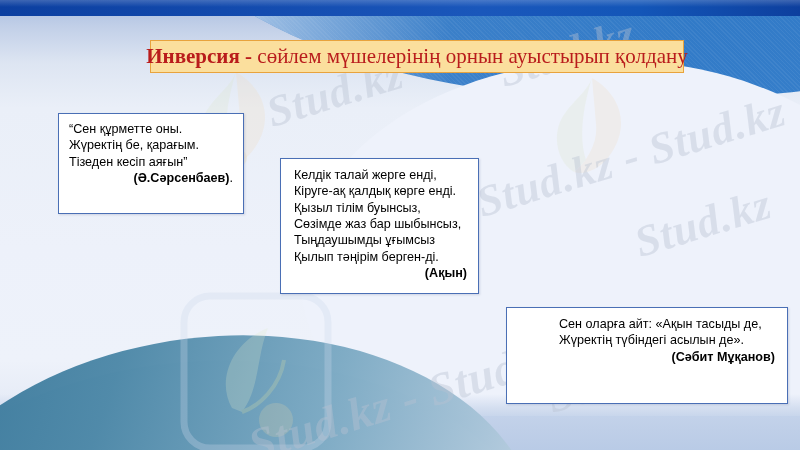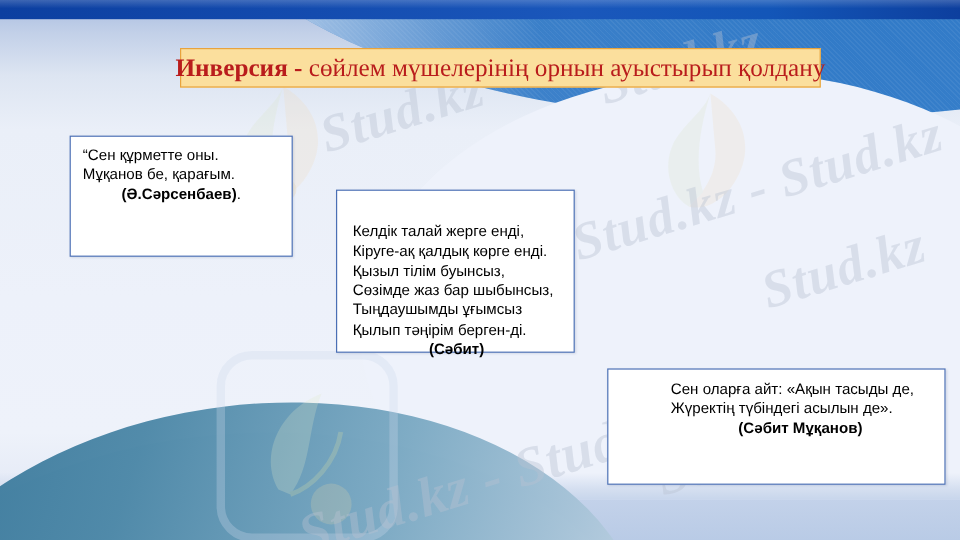--- a/index.html
+++ b/index.html
@@ -193,31 +193,31 @@
   .qbox-inner {
     padding: 7px 10px 6px 10px;
     font-family: Liberation Sans, sans-serif;
     color: #000000;
   }
   .qline {
     white-space: nowrap;
     line-height: 1.30;
   }
   .qattr {
-    text-align: center;
+    text-align: right;
     line-height: 1.30;
     white-space: nowrap;
   }
   .qattr b { font-weight: bold; }
 
   #box1 { left: 58px;  top: 113px; width: 186px; height: 101px; }
   #box1 .qbox-inner { font-size: 12.6px; }
 
   #box2 { left: 280px; top: 158px; width: 199px; height: 136px; }
-  #box2 .qbox-inner { font-size: 12.6px; padding: 26px 11px 6px 13px; }
+  #box2 .qbox-inner { font-size: 12.6px; padding: 8px 11px 6px 13px; }
 
   #box3 { left: 506px; top: 307px; width: 282px; height: 97px; padding-left: 40px; }
   #box3 .qbox-inner { font-size: 12.6px; padding: 8px 12px 6px 12px; }
 </style>
 </head>
 <body>
 
 <div id="slide">
 
   <div class="bg-base"></div>
@@ -259,34 +259,35 @@
   <div class="wm wm-5">Stud.kz</div>
   <div class="wm wm-6">Stud.kz</div>
 
   <div class="title-box">
     <div class="title-text"><b>Инверсия -</b><span> сөйлем мүшелерінің орнын ауыстырып қолдану</span></div>
   </div>
 
   <div class="qbox" id="box1">
     <div class="qbox-inner">
       <div class="qline">“Сен құрметте оны.</div>
-      <div class="qline">Мұқанов бе, қарағым.</div>
+      <div class="qline">Жүректің бе, қарағым.</div>
+      <div class="qline">Тізеден кесіп аяғын”</div>
       <div class="qattr"><b>(Ә.Сәрсенбаев)</b><span>.</span></div>
     </div>
   </div>
 
   <div class="qbox" id="box2">
     <div class="qbox-inner">
       <div class="qline">Келдік талай жерге енді,</div>
       <div class="qline">Кіруге-ақ қалдық көрге енді.</div>
       <div class="qline">Қызыл тілім буынсыз,</div>
       <div class="qline">Сөзімде жаз бар шыбынсыз,</div>
       <div class="qline">Тыңдаушымды ұғымсыз</div>
       <div class="qline">Қылып тәңірім берген-ді.</div>
-      <div class="qattr"><b>(Сәбит)</b></div>
+      <div class="qattr"><b>(Ақын)</b></div>
     </div>
   </div>
 
   <div class="qbox" id="box3">
     <div class="qbox-inner">
       <div class="qline">Сен оларға айт: «Ақын тасыды де,</div>
       <div class="qline">Жүректің түбіндегі асылын де».</div>
       <div class="qattr"><b>(Сәбит Мұқанов)</b></div>
     </div>
   </div>

